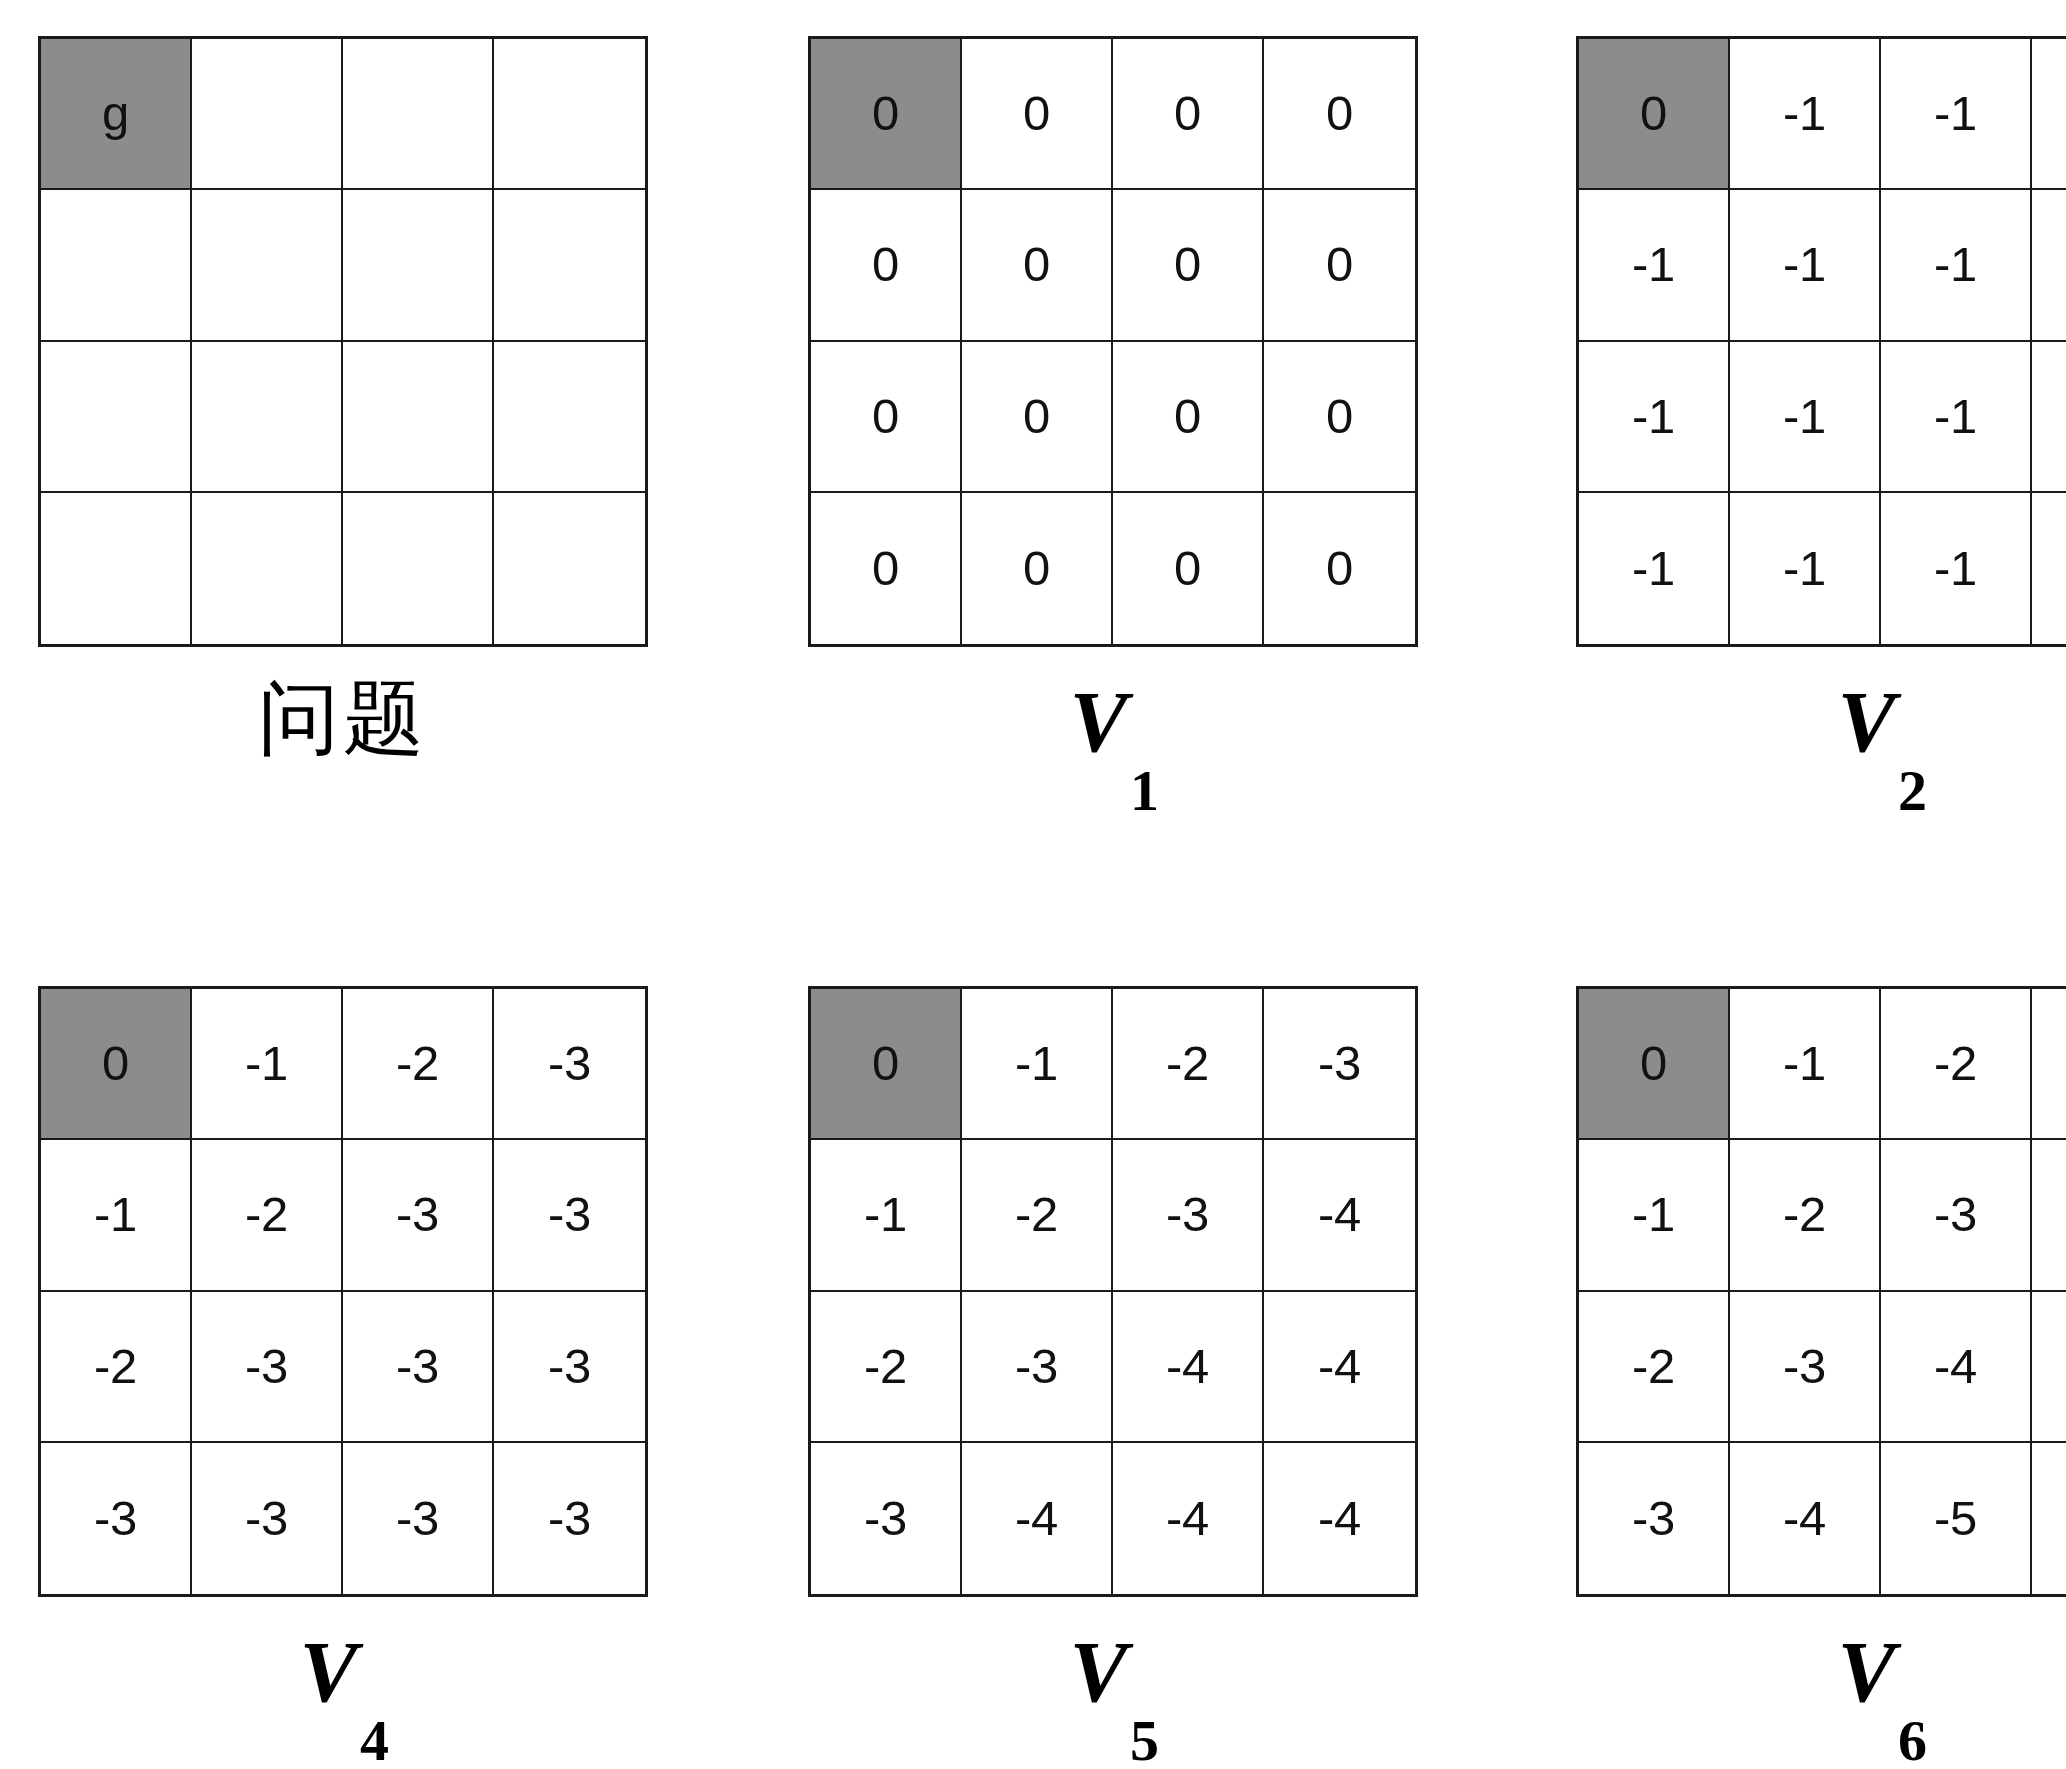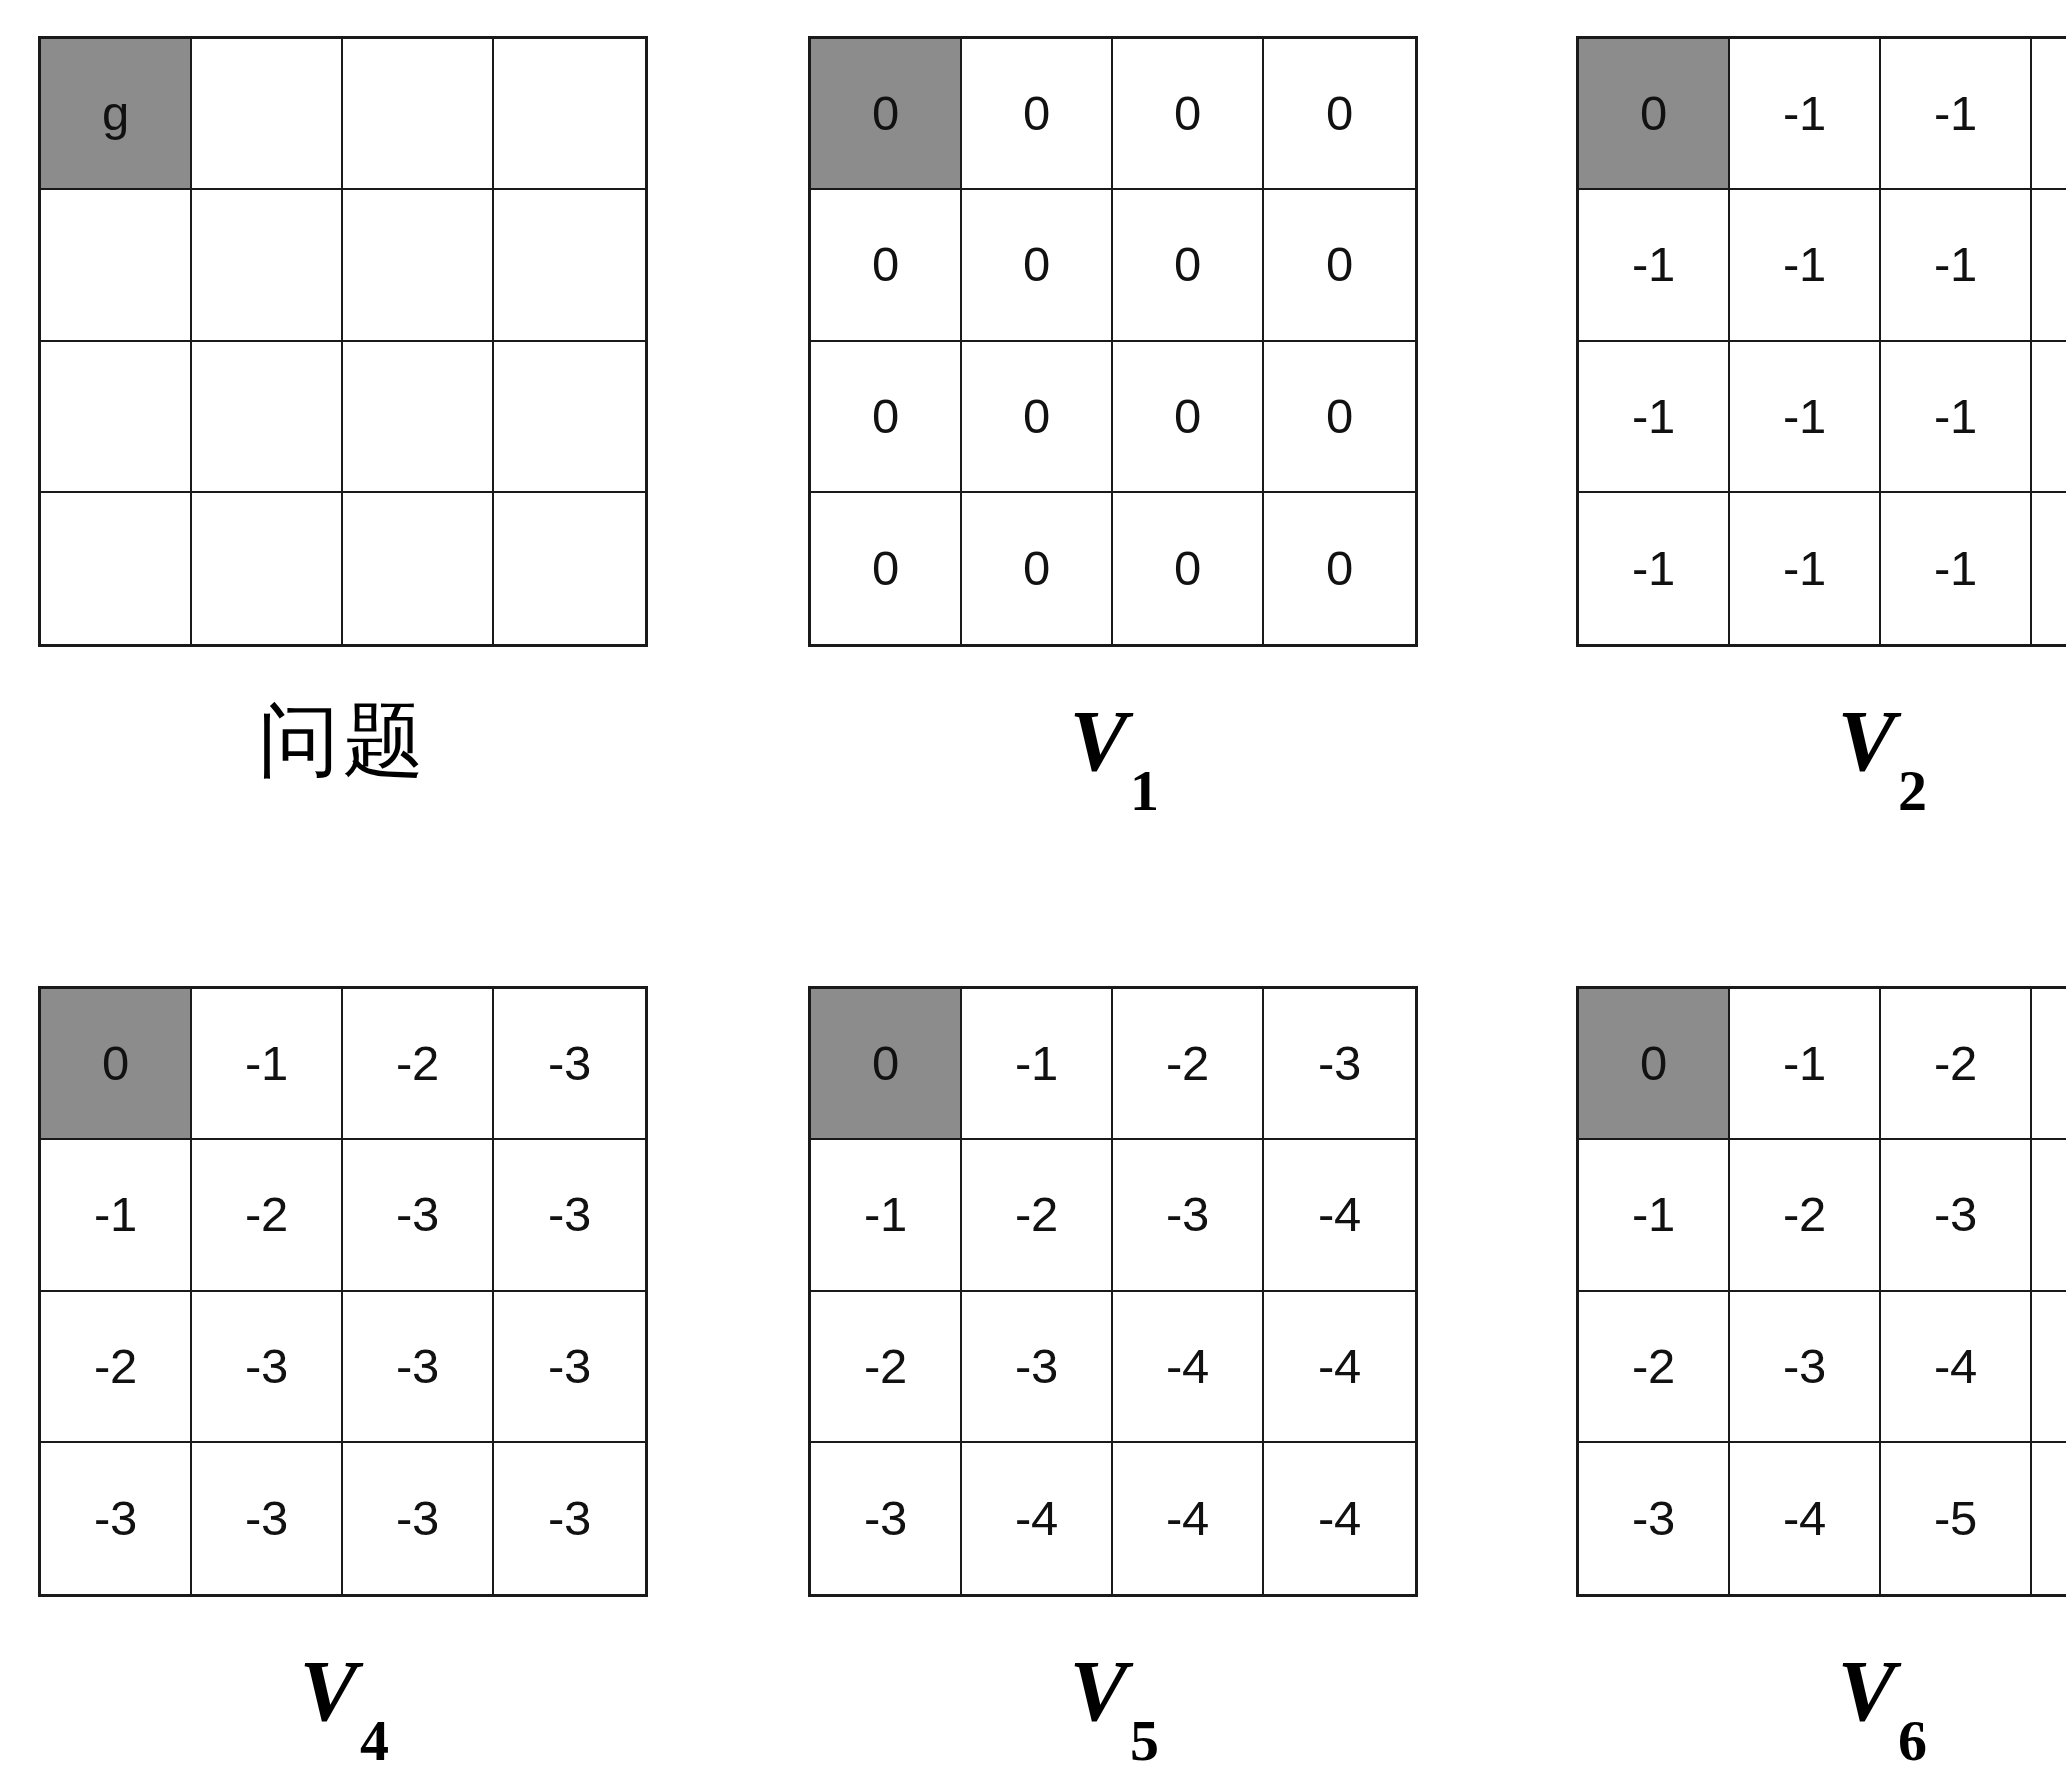--- a/index.html
+++ b/index.html
@@ -61,21 +61,21 @@
 
   .cell.shaded {
     background: #8c8c8c;
   }
 
   
   .panel-label {
     margin-top: 31px;
     height: 124px;
     display: flex;
-    align-items: center;
+    align-items: flex-start;
     justify-content: center;
     white-space: nowrap;
   }
 
   .label-v {
     font-family: "Liberation Serif", "DejaVu Serif", serif;
     font-style: italic;
     font-weight: bold;
     font-size: 87px;
     color: #000000;

